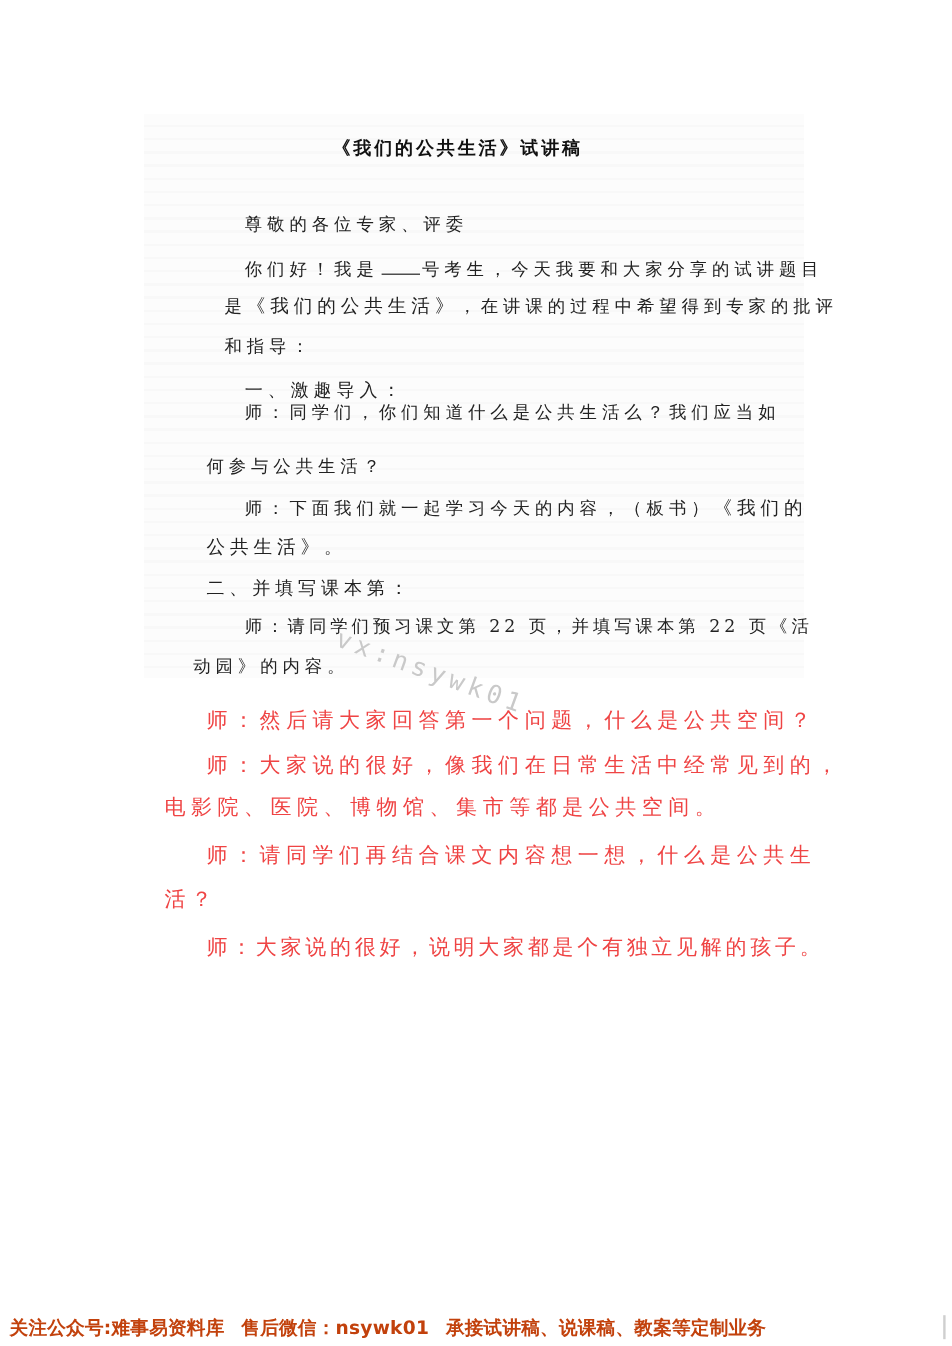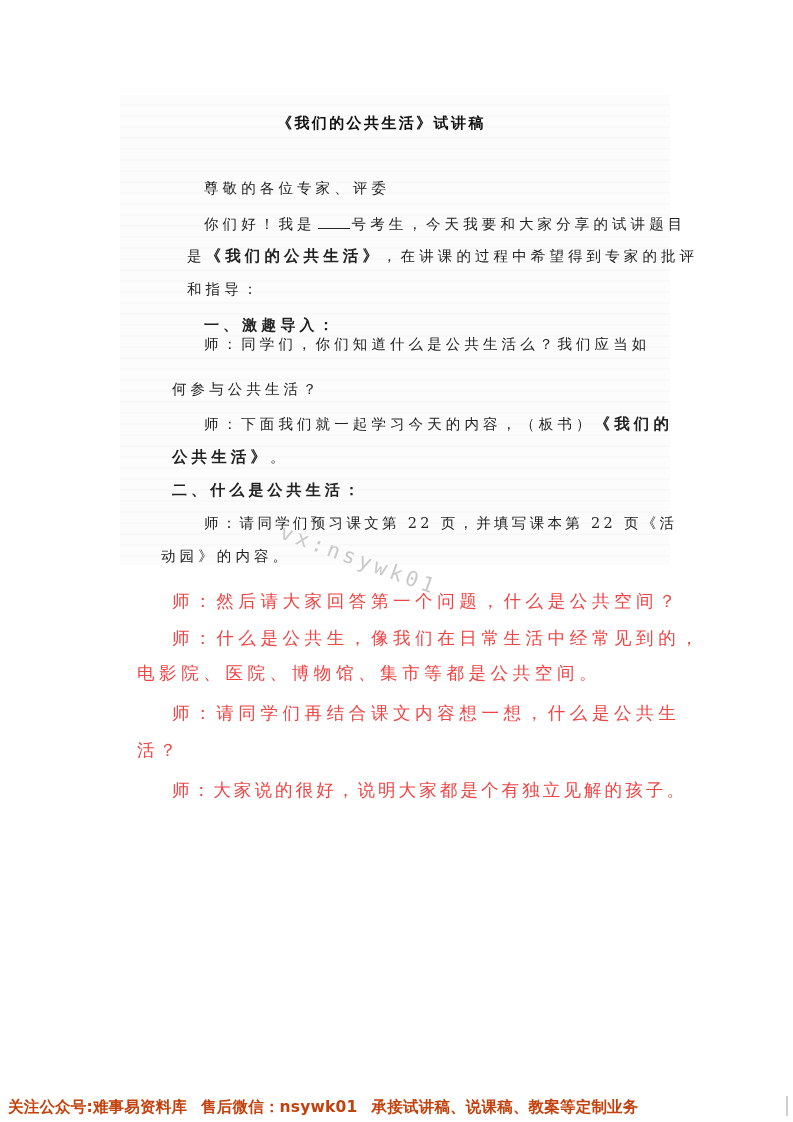--- a/index.html
+++ b/index.html
@@ -25,21 +25,21 @@
       z-index: 0;
     }
     .page { position: absolute; inset: 0; z-index: 1; }
     .line {
       position: absolute;
       white-space: nowrap;
       line-height: 1;
     }
     .sm { font-size: 14.5px; letter-spacing: 4.1px; color: #222; }
     .lg { font-size: 17.5px; letter-spacing: 4.6px; color: #ef4444; }
-    .bold { font-weight: bold; }
+    .bold { font-weight: normal; }
     .title {
       font-size: 15px;
       font-weight: bold;
       letter-spacing: 2.4px;
       color: #111;
     }
     .blank {
       display: inline-block;
       width: 32px;
       border-bottom: 1.3px solid #222;
@@ -108,28 +108,28 @@
   <div class="line sm" style="left:204px; top:338px;font-family:Liberation Mono, monospace;">师：同学们，你们知道什么是公共生活么？我们应当如</div>
   <div class="line sm" style="left:172px; top:382px;">何参与公共生活？</div>
 
   <div class="line sm" style="left:204px; top:416px;">
     <span>师：下面我们就一起学习今天的内容，（板书）</span><span class="bold" style="font-size:15.5px;">《我们的</span>
   </div>
   <div class="line sm" style="left:172px; top:449px;">
     <span class="bold" style="font-size:15.5px;">公共生活》</span><span>。</span>
   </div>
 
-  <div class="line sm bold" style="left:172px; top:483px; font-size:15px;">二、什么是公共生活：</div>
+  <div class="line sm bold" style="left:172px; top:483px; font-size:15px;">二、并填写课本第：</div>
 
   <div class="line sm" style="left:204px; top:516px; letter-spacing:3.3px;">师：请同学们预习课文第 22 页，并填写课本第 22 页《活</div>
   <div class="line sm" style="left:161px; top:549px;">动园》的内容。</div>
 
   <div class="line lg" style="left:172px; top:593px;">师：然后请大家回答第一个问题，什么是公共空间？</div>
 
-  <div class="line lg" style="left:172px; top:630px;">师：什么是公共生，像我们在日常生活中经常见到的，</div>
+  <div class="line lg" style="left:172px; top:630px;">师：大家说的很好，像我们在日常生活中经常见到的，</div>
   <div class="line lg" style="left:137px; top:665px;">电影院、医院、博物馆、集市等都是公共空间。</div>
 
   <div class="line lg" style="left:172px; top:705px;">师：请同学们再结合课文内容想一想，什么是公共生</div>
   <div class="line lg" style="left:137px; top:742px;">活？</div>
 
   <div class="line lg" style="left:172px; top:782px; letter-spacing:3.1px;">师：大家说的很好，说明大家都是个有独立见解的孩子。</div>
 </div>
 
 <div class="watermark">vx:nsywk01</div>
 

